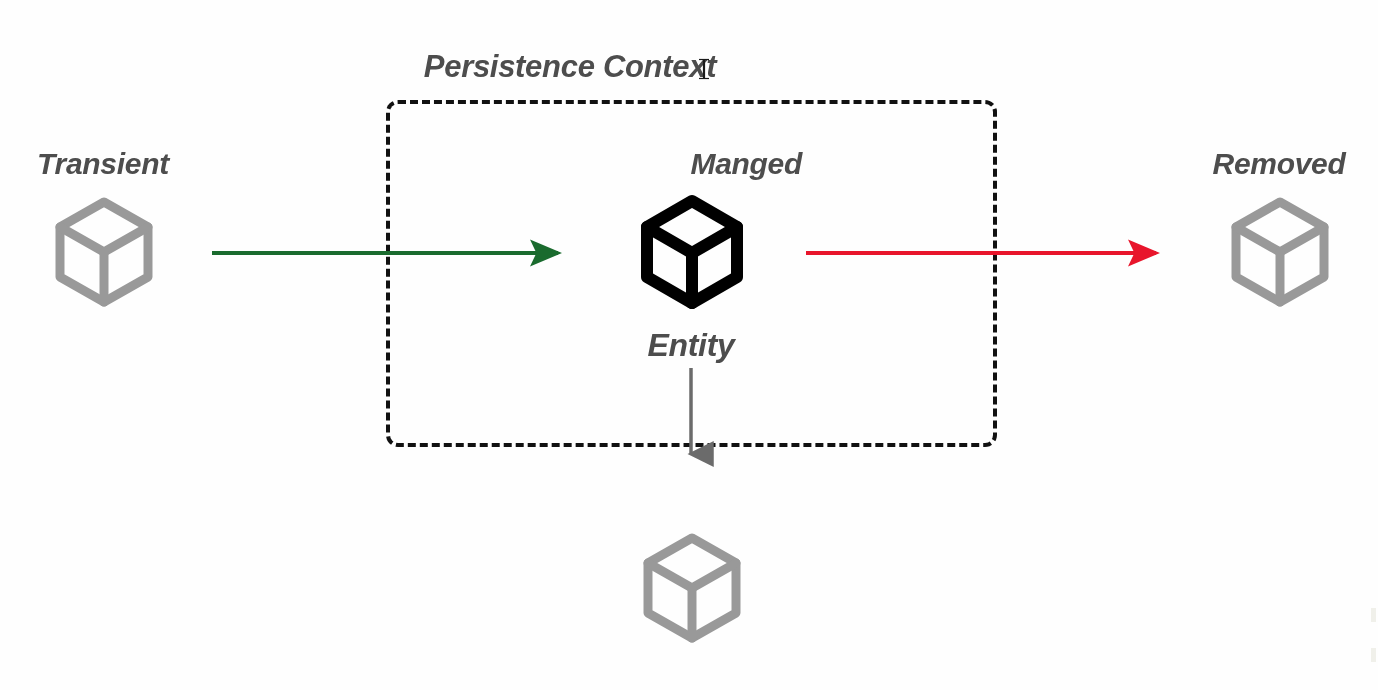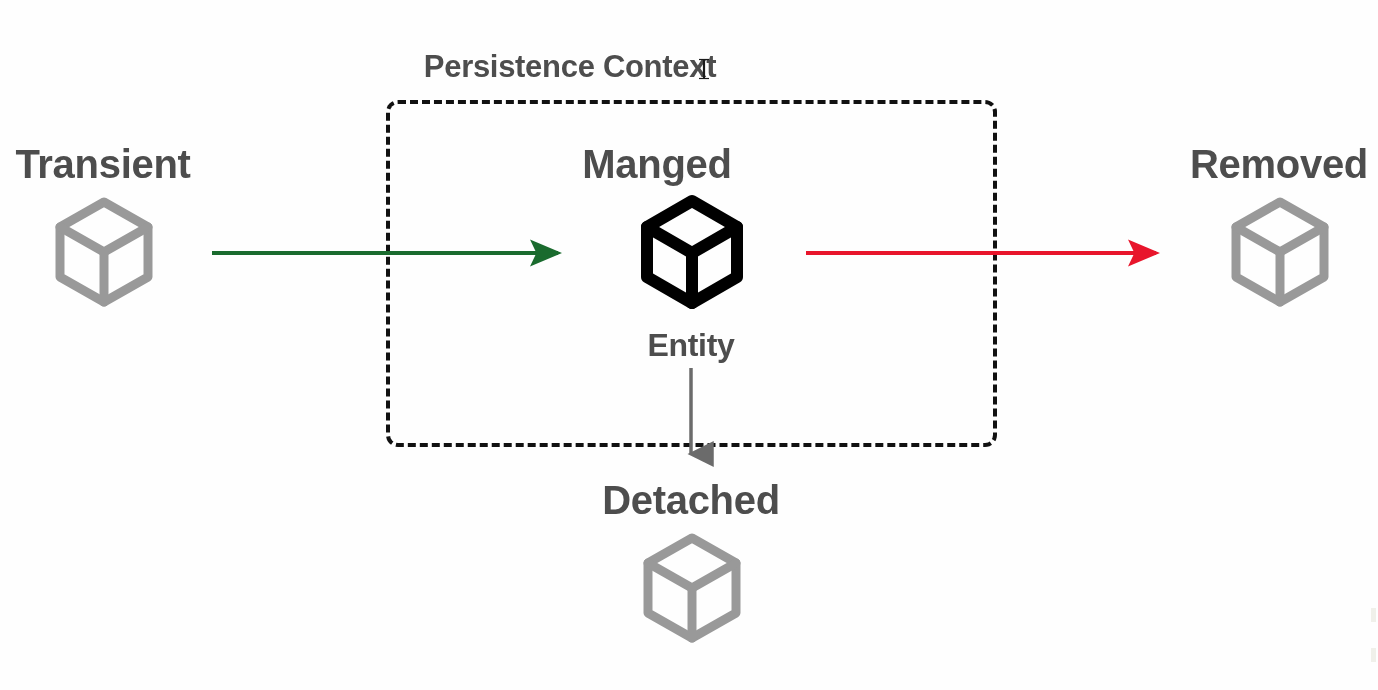--- a/index.html
+++ b/index.html
@@ -9,37 +9,38 @@
   }
   body {
     font-family: "Liberation Sans", sans-serif;
   }
   #canvas {
     position: relative;
     width: 1378px;
     height: 690px;
     background: #fefefe;
     overflow: hidden;
+    font-style: italic;
   }
 
   
   .node-label {
     position: absolute;
     font-weight: bold;
     color: #4d4d4d;
     white-space: nowrap;
     letter-spacing: -0.3px;
     text-align: center;
   }
   .label-title {
     font-size: 31px;
     line-height: 38px;
   }
   .label-state {
-    font-size: 40px;
+    font-size: 30px;
     line-height: 36px;
   }
   .label-sub {
     font-size: 32px;
     line-height: 34px;
   }
 
   
   .context-box {
     position: absolute;
@@ -107,21 +108,21 @@
 
   <svg class="arrow-svg" style="left:210px; top:236px;" width="372" height="34">
     <defs>
       <marker id="arrowGreen" markerWidth="10" markerHeight="10" refX="7" refY="4" orient="auto" markerUnits="strokeWidth">
         <path d="M0,0.6 L8,4 L0,7.4 L1.6,4 Z" fill="#1a6b2e"></path>
       </marker>
     </defs>
     <line x1="2" y1="17" x2="348" y2="17" stroke="#1a6b2e" stroke-width="4" marker-end="url(#arrowGreen)"></line>
   </svg>
 
-  <div class="node-label label-state" style="left:554px; top:146px; width:206px;">Manged</div>
+  <div class="node-label label-state" style="left:596px; top:146px; width:206px;text-align:right;">Manged</div>
   <div class="cube" style="left:637px; top:194px;">
     <svg width="110" height="116" viewBox="0 0 110 116">
       <g fill="none" stroke="#000000" stroke-width="12" stroke-linecap="round" stroke-linejoin="round">
         <path d="M55 7 L100 33 L100 83 L55 109 L10 83 L10 33 Z"></path>
         <path d="M10 33 L55 59 L100 33"></path>
         <path d="M55 59 L55 109"></path>
       </g>
     </svg>
   </div>
   <div class="node-label label-sub" style="left:588px; top:328px; width:206px;">Entity</div>
@@ -148,21 +149,20 @@
 
   <svg class="arrow-svg" style="left:676px; top:366px;" width="34" height="110">
     <defs>
       <marker id="arrowGray" markerWidth="8" markerHeight="8" refX="4" refY="6.5" orient="auto" markerUnits="strokeWidth">
         <path d="M0.3,0 L7.7,0 L4,7.5 Z" fill="#6b6b6b"></path>
       </marker>
     </defs>
     <line x1="15" y1="2" x2="15" y2="88" stroke="#6b6b6b" stroke-width="3.5" marker-end="url(#arrowGray)"></line>
   </svg>
 
-  <div class="node-label label-state" style="left:588px; top:482px; width:206px;">Detached</div>
   <div class="cube" style="left:638px; top:532px;">
     <svg width="108" height="112" viewBox="0 0 108 112">
       <g fill="none" stroke="#999999" stroke-width="9" stroke-linecap="round" stroke-linejoin="round">
         <path d="M54 6 L98 31 L98 81 L54 106 L10 81 L10 31 Z"></path>
         <path d="M10 31 L54 56 L98 31"></path>
         <path d="M54 56 L54 106"></path>
       </g>
     </svg>
   </div>
 

